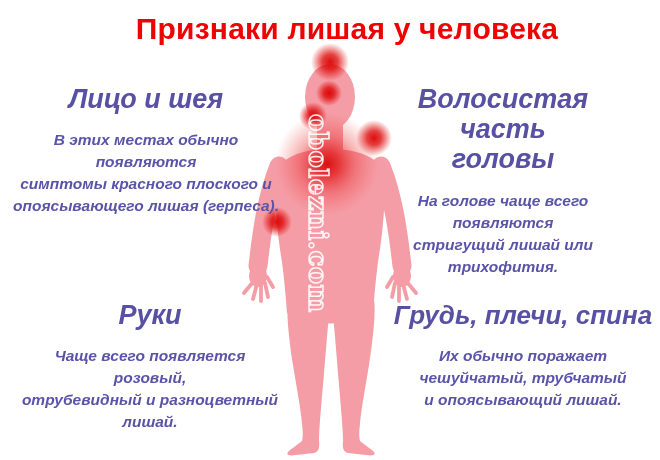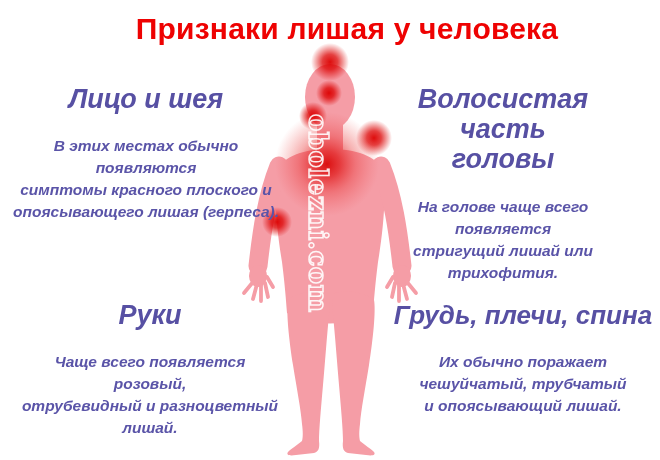--- a/index.html
+++ b/index.html
@@ -37,21 +37,21 @@
     font-style: italic;
   }
   .sec-heading {
     font-size: 27px;
     font-weight: bold;
     line-height: 1.12;
     white-space: pre-line;
     color: #5750a3;
   }
   .sec-body {
-    margin-top: 21px;
+    margin-top: 15px;
     font-size: 15.5px;
     font-weight: bold;
     line-height: 1.42;
     white-space: pre-line;
     color: #5a54a8;
   }
   .sec-tl { left: 12px;  top: 84px;  width: 268px; }
   .sec-tr { left: 374px; top: 84px;  width: 258px; }
   .sec-bl { left: 18px;  top: 300px; width: 264px; }
   .sec-br { left: 392px; top: 301px; width: 262px; }
@@ -131,21 +131,21 @@
   <div class="sec sec-tl">
     <div class="sec-heading">Лицо и шея</div>
     <div class="sec-body">В этих местах обычно появляются
 симптомы красного плоского и
 опоясывающего лишая (герпеса).</div>
   </div>
 
   <div class="sec sec-tr">
     <div class="sec-heading">Волосистая часть
 головы</div>
-    <div class="sec-body">На голове чаще всего появляется
+    <div class="sec-body">На голове чаще всего появляются
 стригущий лишай или
 трихофития.</div>
   </div>
 
   <div class="sec sec-bl">
     <div class="sec-heading">Руки</div>
     <div class="sec-body">Чаще всего появляется розовый,
 отрубевидный и разноцветный
 лишай.</div>
   </div>

